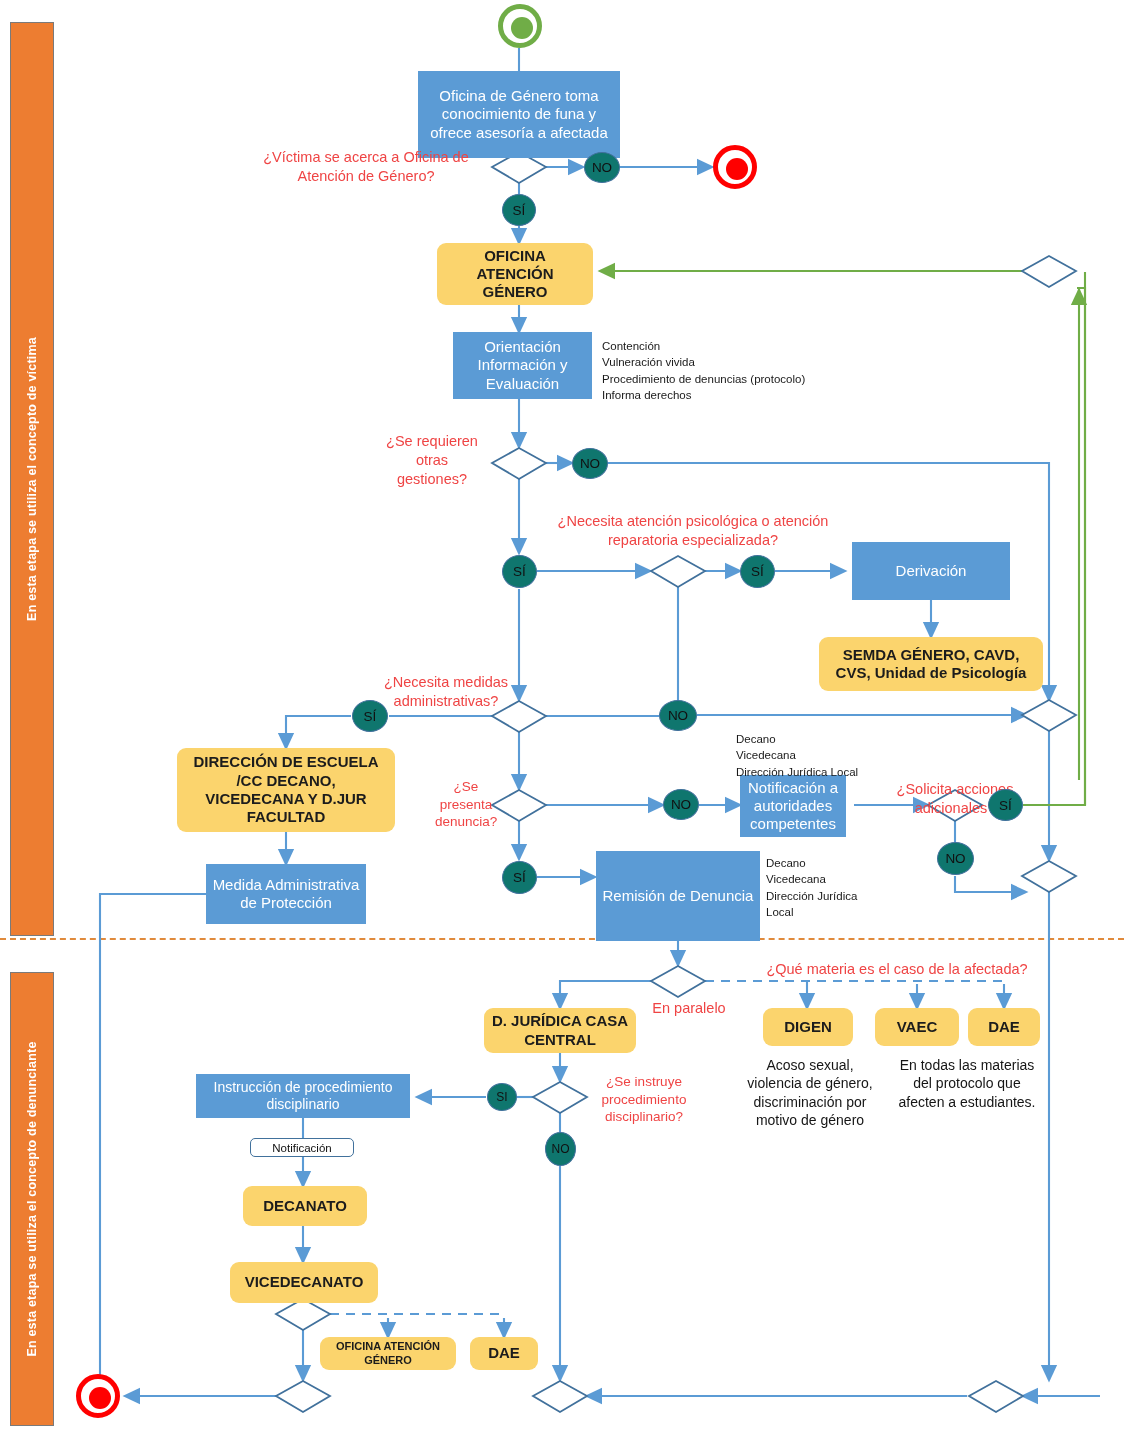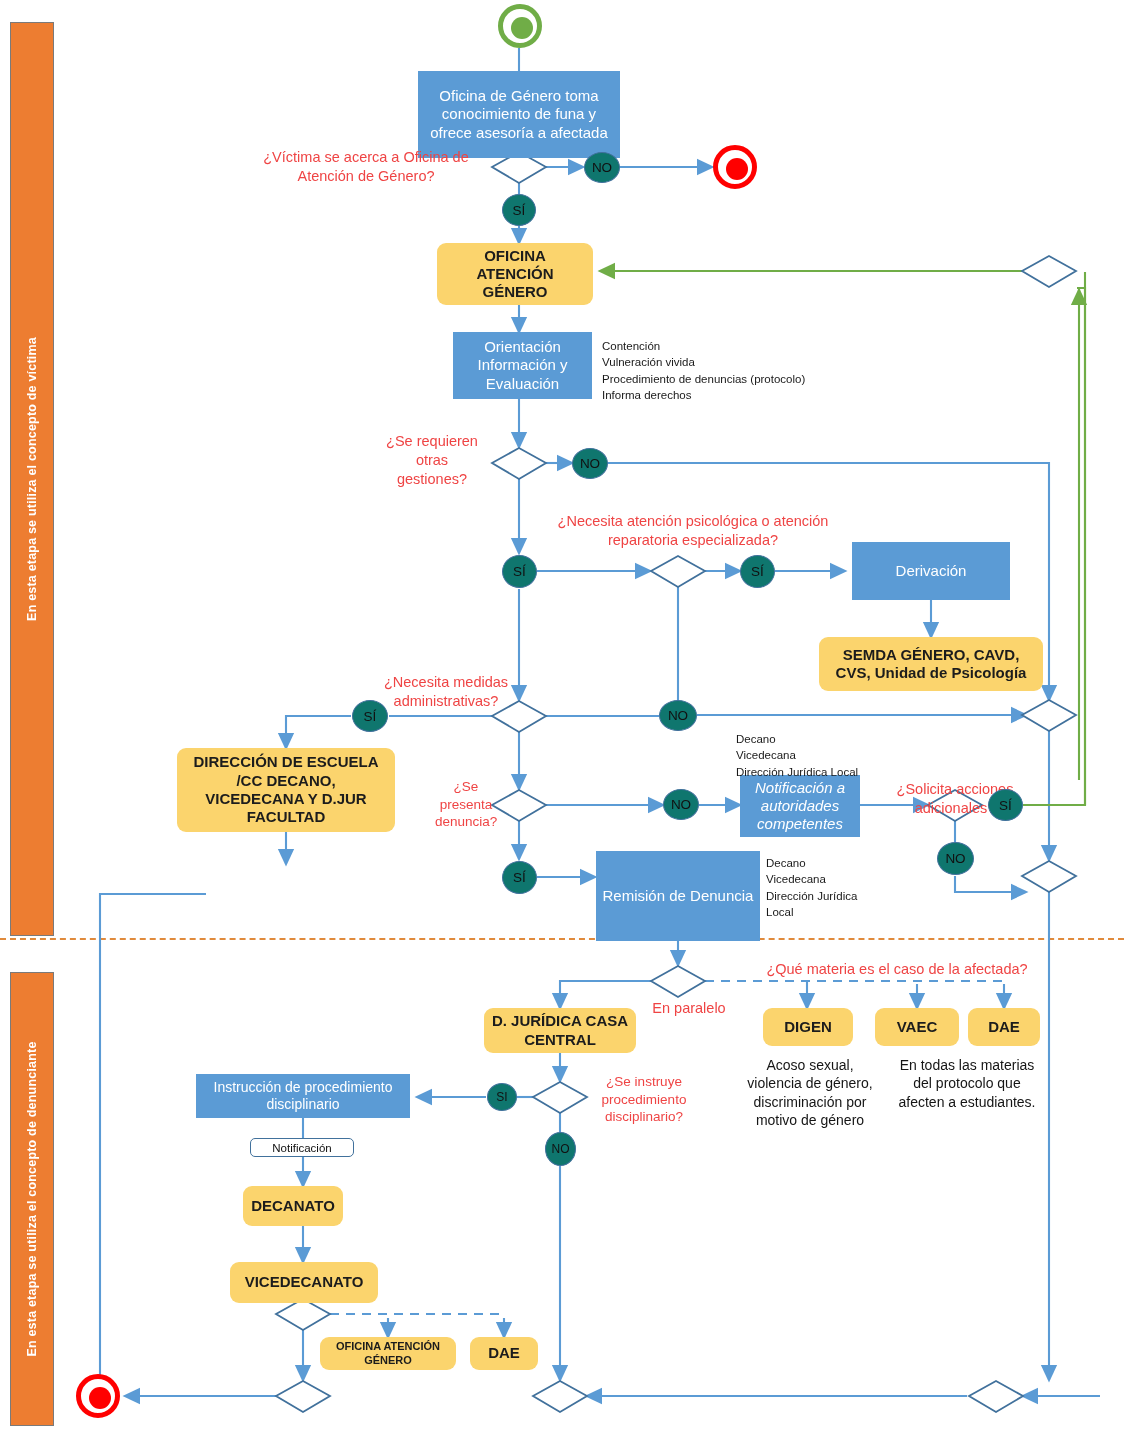--- a/index.html
+++ b/index.html
@@ -226,22 +226,25 @@
   </div>
 
   <div class="node yellow" style="left:819px;top:637px;width:224px;height:54px;padding:3px 8px;">
     <span>SEMDA GÉNERO, CAVD, CVS, Unidad de Psicología</span>
   </div>
 
   <div class="node yellow" style="left:177px;top:748px;width:218px;height:84px;padding:8px 8px;">
     <span>DIRECCIÓN DE ESCUELA /CC DECANO, VICEDECANA Y D.JUR FACULTAD</span>
   </div>
 
-
-  <div class="node blue" style="left:740px;top:775px;width:120px;height:62px;padding:3px 4px;font-style:italic;">
+  <div class="node blue" style="left:206px;top:864px;width:160px;height:60px;padding:3px 5px;">
+    <span>Medida Administrativa de Protección</span>
+  </div>
+
+  <div class="node blue" style="left:740px;top:775px;width:106px;height:62px;padding:3px 4px;">
     <span>Notificación a autoridades competentes</span>
   </div>
   <div class="note" style="left:736px;top:731px;width:200px;">Decano
 Vicedecana
 Dirección Jurídica Local</div>
 
   <div class="node blue" style="left:596px;top:851px;width:164px;height:90px;padding:3px 5px;">
     <span>Remisión de Denuncia</span>
   </div>
   <div class="note" style="left:766px;top:855px;width:160px;">Decano
@@ -268,21 +271,21 @@
   </div>
 
   <div class="node blue sm" style="left:196px;top:1074px;width:214px;height:44px;padding:2px 5px;">
     <span>Instrucción de procedimiento disciplinario</span>
   </div>
 
   <div class="tagbox" style="left:250px;top:1138px;width:104px;height:19px;">
     <span>Notificación</span>
   </div>
 
-  <div class="node yellow" style="left:243px;top:1186px;width:100px;height:40px;justify-content:center;">
+  <div class="node yellow" style="left:243px;top:1186px;width:124px;height:40px;justify-content:center;">
     <span>DECANATO</span>
   </div>
 
   <div class="node yellow" style="left:230px;top:1262px;width:148px;height:41px;">
     <span>VICEDECANATO</span>
   </div>
 
   <div class="node yellow tiny" style="left:320px;top:1337px;width:136px;height:33px;padding:2px 4px;">
     <span>OFICINA  ATENCIÓN GÉNERO</span>
   </div>

